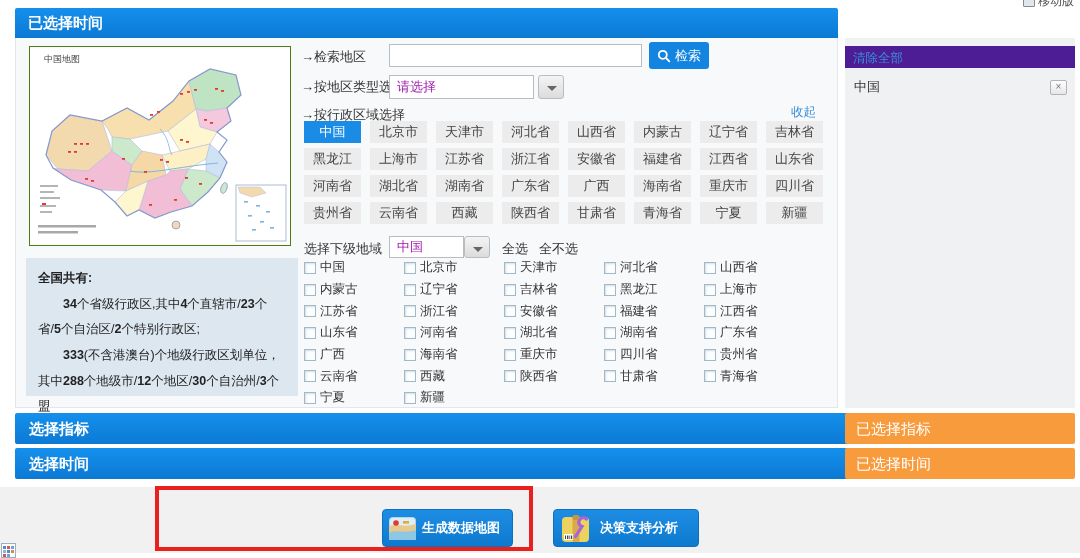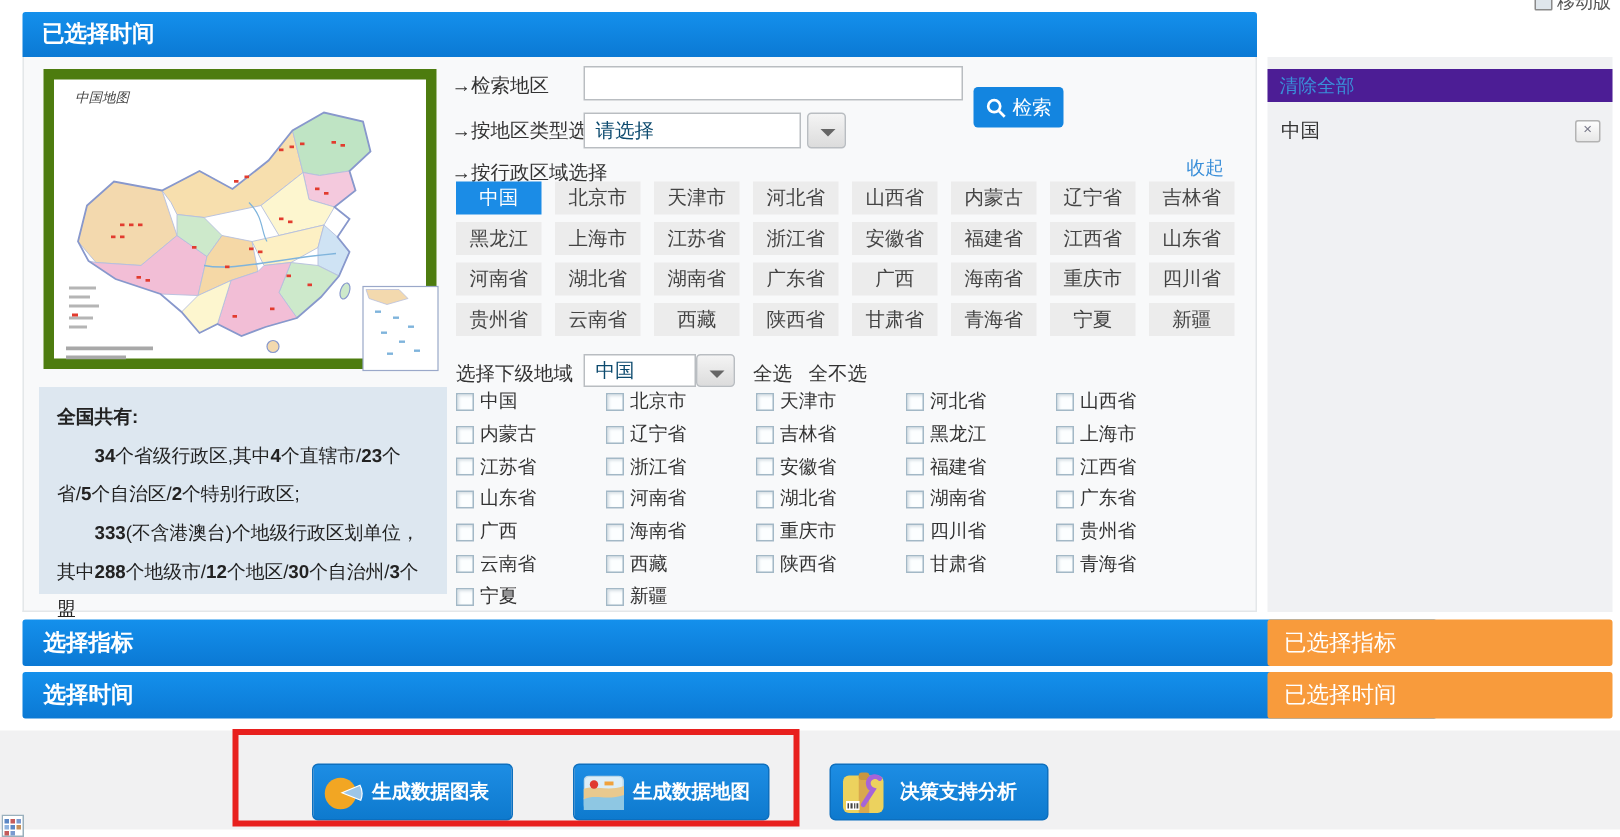--- a/index.html
+++ b/index.html
@@ -13,40 +13,40 @@
 
   
   .main-card { position:absolute; left:15px; top:8px; width:823px; height:400px; }
   .blue-bar { background:linear-gradient(#1490ec,#0b79d4); color:#fff; font-weight:bold;
               font-size:15px; line-height:30px; height:30px; padding-left:13px; border-radius:2px 2px 0 0; }
   .main-body { position:absolute; top:30px; left:0; right:0; bottom:0; background:#f8f9fa;
                border:1px solid #e4e7e9; border-top:none; }
 
   
   .map-box { position:absolute; left:13px; top:8px; width:262px; height:200px; background:#fff;
-             border:7px solid #4d7c0f;font-style:italic; }
+             border:1px solid #4d7c0f; }
   .map-label { position:absolute; left:14px; top:6px; font-size:9px; color:#444; z-index:2; }
   .map-box svg { position:absolute; left:0; top:12px; }
 
   
   .info-box { position:absolute; left:10px; top:220px; width:272px; height:138px; background:#dde7f0;
               padding:8px 12px; font-size:12.5px; color:#222; line-height:2.05; }
   .info-box .hd { font-weight:bold; }
   .info-box p { text-indent:2em; }
   .info-box b { font-weight:bold; }
 
   
   .flabel { position:absolute; font-size:13px; color:#333; white-space:nowrap; }
   .search-input { position:absolute; left:373px; top:6px; width:253px; height:23px; border:1px solid #b9bdc1;
                   background:#fff; font-size:13px; padding:0 6px; }
-  .search-btn { position:absolute; left:633px; top:20px; width:60px; height:27px; background:#1385e0;
+  .search-btn { position:absolute; left:633px; top:4px; width:60px; height:27px; background:#1385e0;
                 border:none; border-radius:3px; color:#fff; font-size:13px; display:flex; align-items:center;
                 justify-content:center; gap:4px; cursor:pointer; }
   .select-box { position:absolute; height:24px; background:#fff; border:1px solid #b9bdc1;
-                font-size:13px; color:#0c4a6e; line-height:22px; padding-left:7px; }
+                font-size:13px; color:#a21caf; line-height:22px; padding-left:7px; }
   .arrow-btn { position:absolute; height:24px; width:26px; background:linear-gradient(#f4f4f4,#dcdcdc);
                border:1px solid #b9bdc1; border-radius:3px; }
   .arrow-btn:after { content:""; position:absolute; left:8px; top:10px; border:5px solid transparent;
                      border-top-color:#666; }
   .link { color:#3a8fd9; font-size:12.5px; cursor:pointer; text-decoration:none; }
 
   
   .region-grid { position:absolute; left:288px; top:83px; display:grid;
                  grid-template-columns:repeat(8,57px); column-gap:9px; row-gap:5px; }
   .prov-btn { height:22px; background:#ececec; border:none; font-size:13px; color:#444;
@@ -473,27 +473,20 @@
   </div>
   <div class="obar" style="top:413px;">
     <span>已选择指标</span>
   </div>
   <div class="obar" style="top:448px;">
     <span>已选择时间</span>
   </div>
 
   <div class="bottom-band"></div>
 
-  <button class="action-btn" style="left:208px; width:134px;">
-    <svg width="27" height="27" viewBox="0 0 27 27">
-      <circle cx="12" cy="14" r="10.5" fill="#f2a623"></circle>
-      <path d="M13 13.5 L25 8.5 A12 12 0 0 1 25.5 18.5 Z" fill="#9cc6e8" stroke="#fff" stroke-width="0.8"></path>
-    </svg>
-    <span>生成数据图表</span>
-  </button>
 
   <button class="action-btn" style="left:382px; width:131px;">
     <svg width="27" height="23" viewBox="0 0 27 23">
       <rect x="0.5" y="0.5" width="26" height="22" rx="3" fill="#dceef7" stroke="#b9d6e8"></rect>
       <path d="M0 15 C6 11 13 17 27 12 L27 23 L0 23 Z" fill="#8ec7e3"></path>
       <path d="M0 9 C8 6 15 11 27 7 L27 13 C15 17 8 12 0 16 Z" fill="#e8c98e"></path>
       <circle cx="7" cy="6" r="2.8" fill="#e03a2f"></circle>
       <rect x="14" y="4" width="6" height="2.6" fill="#f0a23c"></rect>
     </svg>
     <span>生成数据地图</span>

